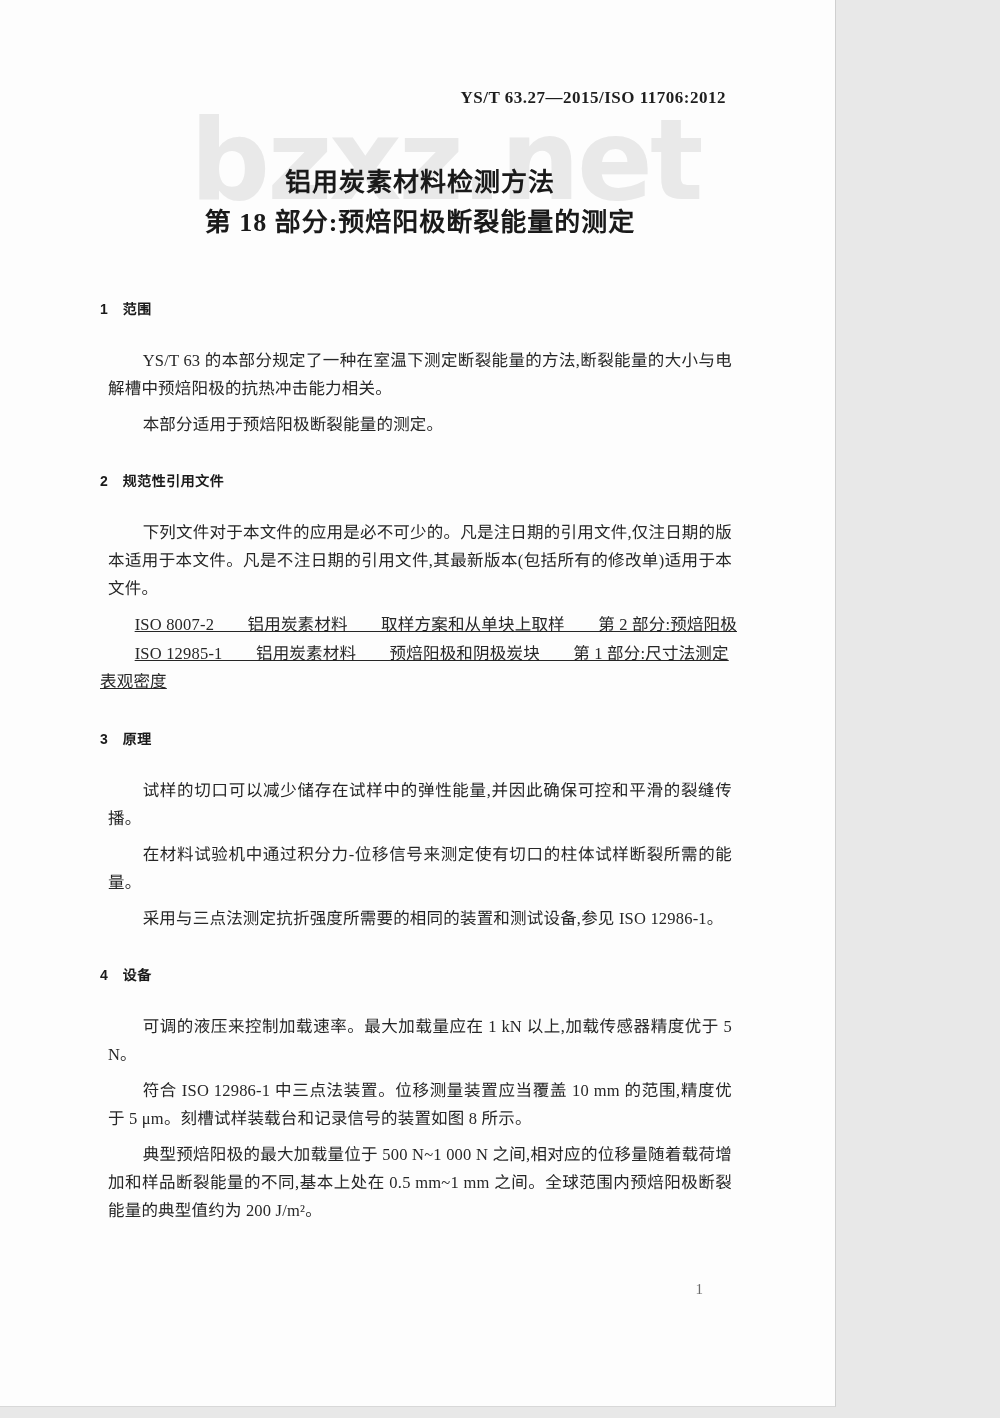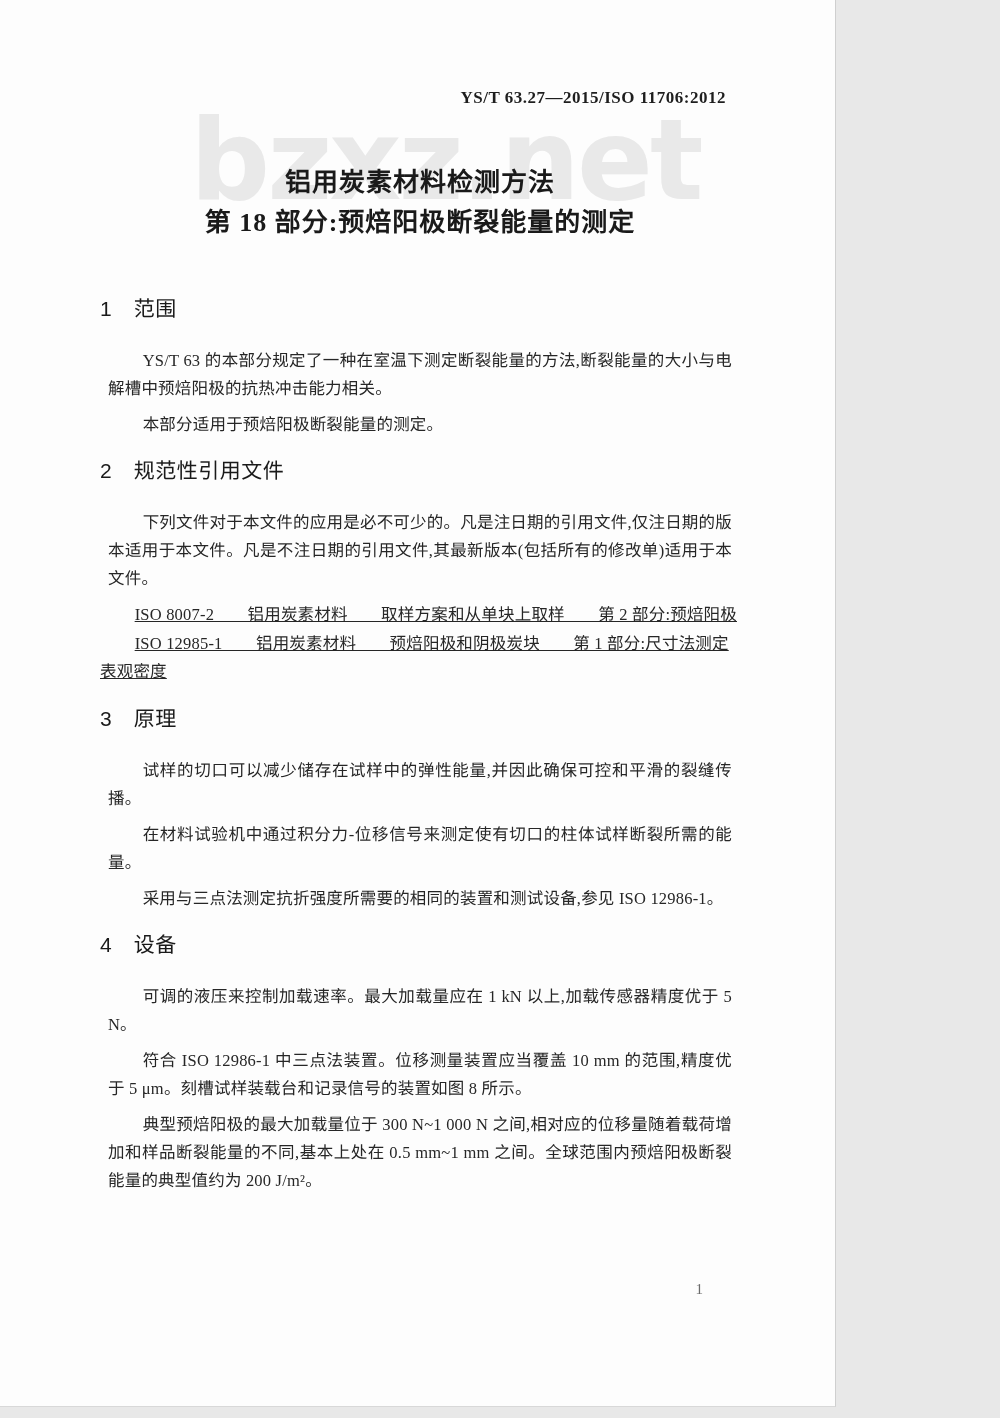--- a/index.html
+++ b/index.html
@@ -63,24 +63,24 @@
     font-size: 26px;
     line-height: 40px;
     letter-spacing: 1px;
     color: #1a1a1a;
   }
   .doc-title.line1 { margin-top: 55px; }
   .doc-title.line2 { margin-bottom: 54px; }
   section { margin: 0; position: relative; z-index: 1; }
   .sec-heading {
     font-family: "Liberation Sans", "DejaVu Sans", sans-serif;
-    font-weight: normal;
-    font-size: 21px;
+    font-weight: bold;
+    font-size: 14px;
     line-height: 24px;
-    margin: 20px 0 26px 0;
+    margin: 30px 0 26px 0;
     letter-spacing: 0.5px;
     color: #1a1a1a;
   }
   .body-par {
     margin: 8px;
     font-size: 16.5px;
     line-height: 28px;
     text-align: justify;
     text-indent: 2.1em;
     letter-spacing: 0.2px;
@@ -134,19 +134,19 @@
       <h2 class="sec-heading">3　原理</h2>
       <p class="body-par">试样的切口可以减少储存在试样中的弹性能量,并因此确保可控和平滑的裂缝传播。</p>
       <p class="body-par">在材料试验机中通过积分力-位移信号来测定使有切口的柱体试样断裂所需的能量。</p>
       <p class="body-par">采用与三点法测定抗折强度所需要的相同的装置和测试设备,参见 ISO 12986-1。</p>
     </section>
 
     <section>
       <h2 class="sec-heading">4　设备</h2>
       <p class="body-par">可调的液压来控制加载速率。最大加载量应在 1 kN 以上,加载传感器精度优于 5 N。</p>
       <p class="body-par">符合 ISO 12986-1 中三点法装置。位移测量装置应当覆盖 10 mm 的范围,精度优于 5 μm。刻槽试样装载台和记录信号的装置如图 8 所示。</p>
-      <p class="body-par">典型预焙阳极的最大加载量位于 300 N~1 000 N 之间,相对应的位移量随着载荷增加和样品断裂能量的不同,基本上处在 0.5 mm~1 mm 之间。全球范围内预焙阳极断裂能量的典型值约为 200 J/m²。</p>
+      <p class="body-par">典型预焙阳极的最大加载量位于 500 N~1 000 N 之间,相对应的位移量随着载荷增加和样品断裂能量的不同,基本上处在 0.5 mm~1 mm 之间。全球范围内预焙阳极断裂能量的典型值约为 200 J/m²。</p>
     </section>
 
     <div class="page-number">1</div>
 
   </div>
 </div>
 
 </body></html>

